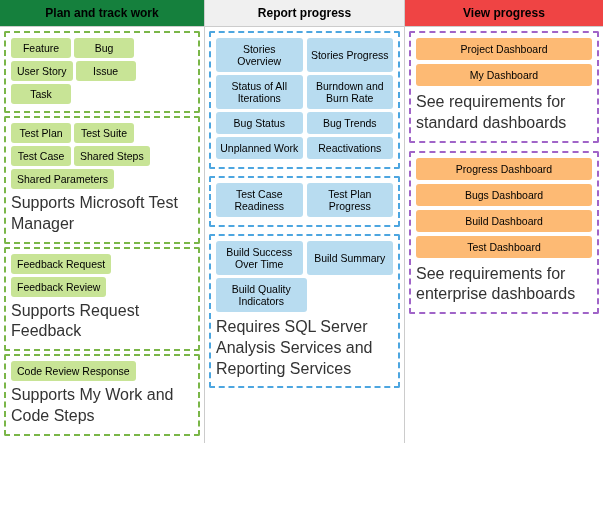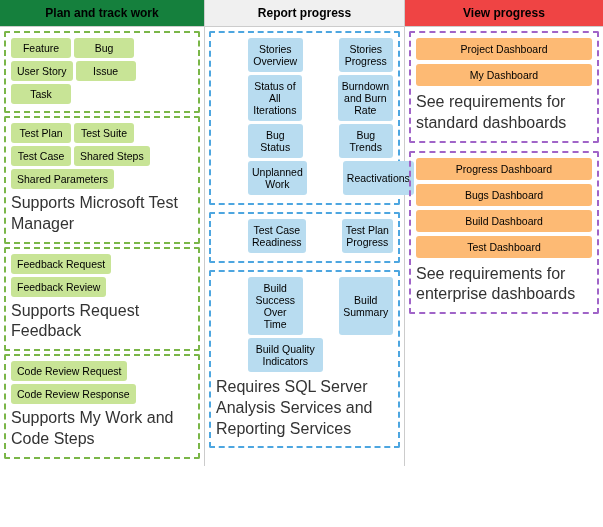--- a/index.html
+++ b/index.html
@@ -97,21 +97,20 @@
     .blue-btn {
       background: #b8dcf0;
       border: none;
       border-radius: 3px;
       padding: 5px 4px;
       font-size: 10.5px;
       text-align: center;
       cursor: pointer;
       display: inline-block;
       flex: 1;
-      margin-left: 32px;
     }
 
     .btn-row {
       display: flex;
       gap: 4px;
       margin-bottom: 3px;
     }
 
     .section-note {
       font-size: 16px;
@@ -197,21 +196,20 @@
       <div class="plan-group">
         <div class="plan-btn-grid">
           <button class="green-btn">Feedback Request</button>
           <button class="green-btn">Feedback Review</button>
         </div>
         <div class="section-note">Supports Request Feedback</div>
       </div>
 
       <div class="plan-group">
         <div class="plan-btn-grid">
-          <button class="green-btn">Code Review Request</button>
           <button class="green-btn">Code Review Response</button>
         </div>
         <div class="section-note">Supports My Work and Code Steps</div>
       </div>
 
     </div>
 
     <div class="col-report-body">
 
       <div class="report-group">

